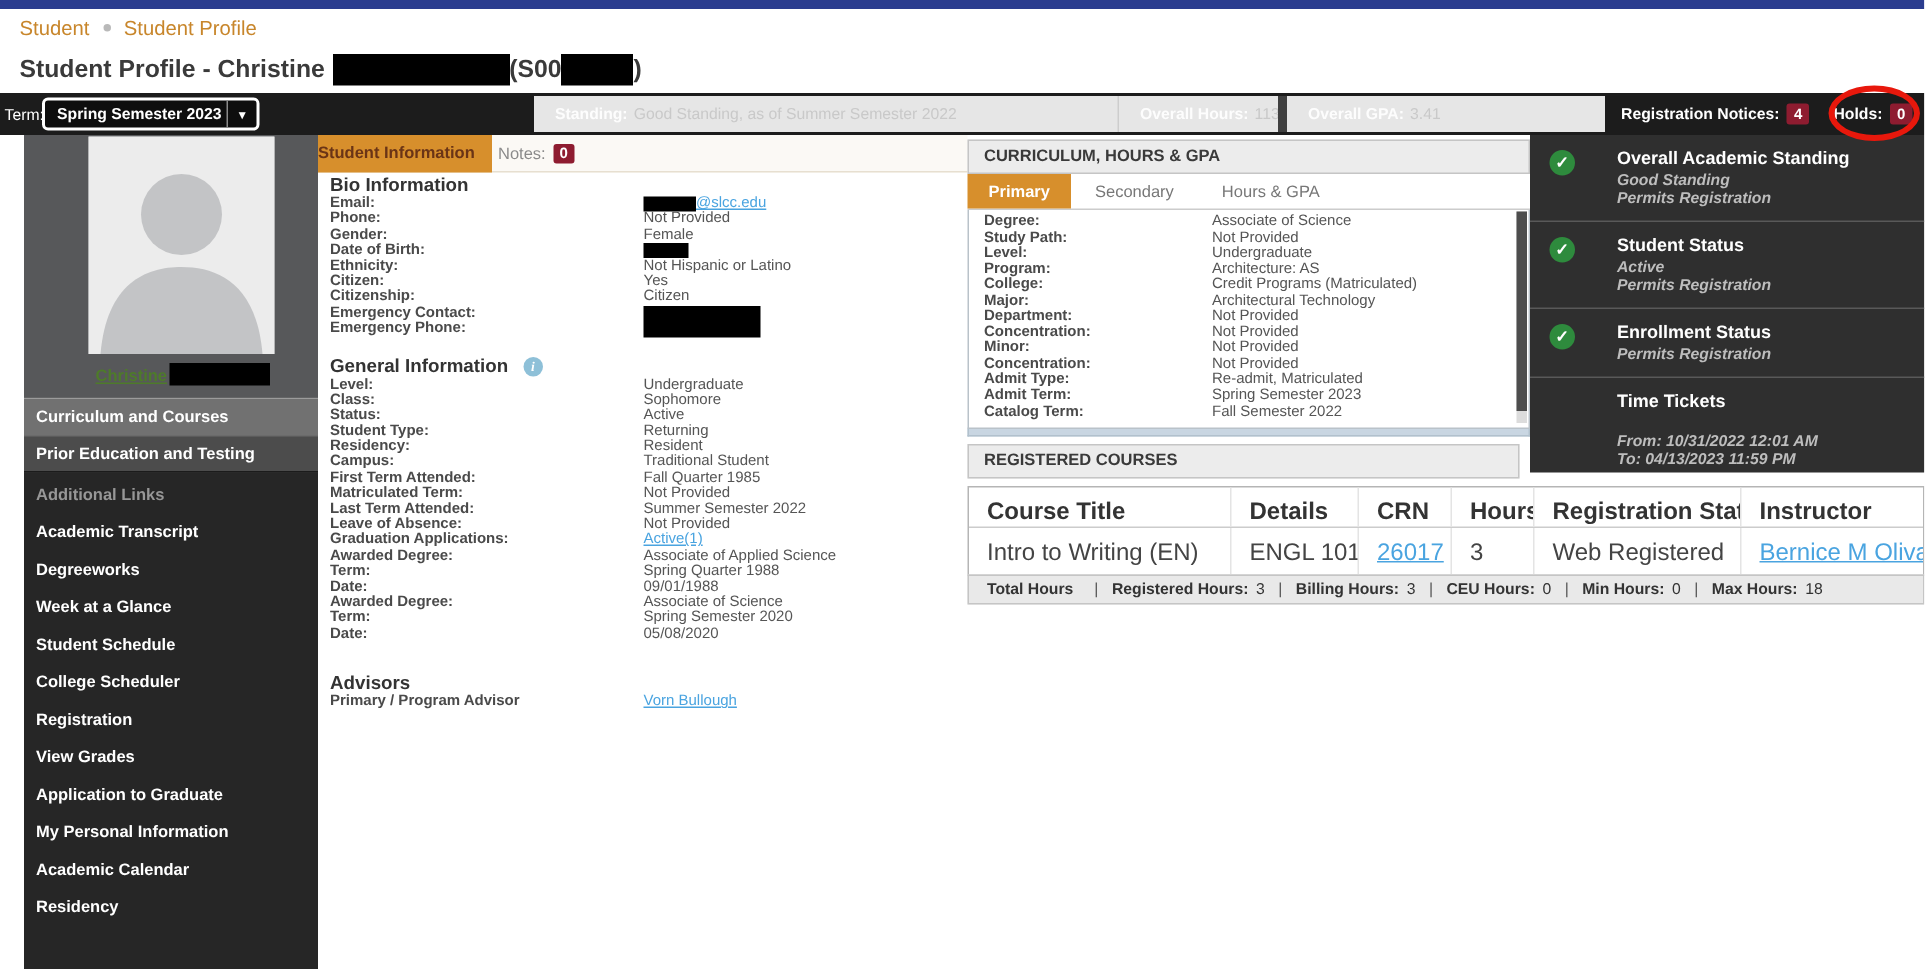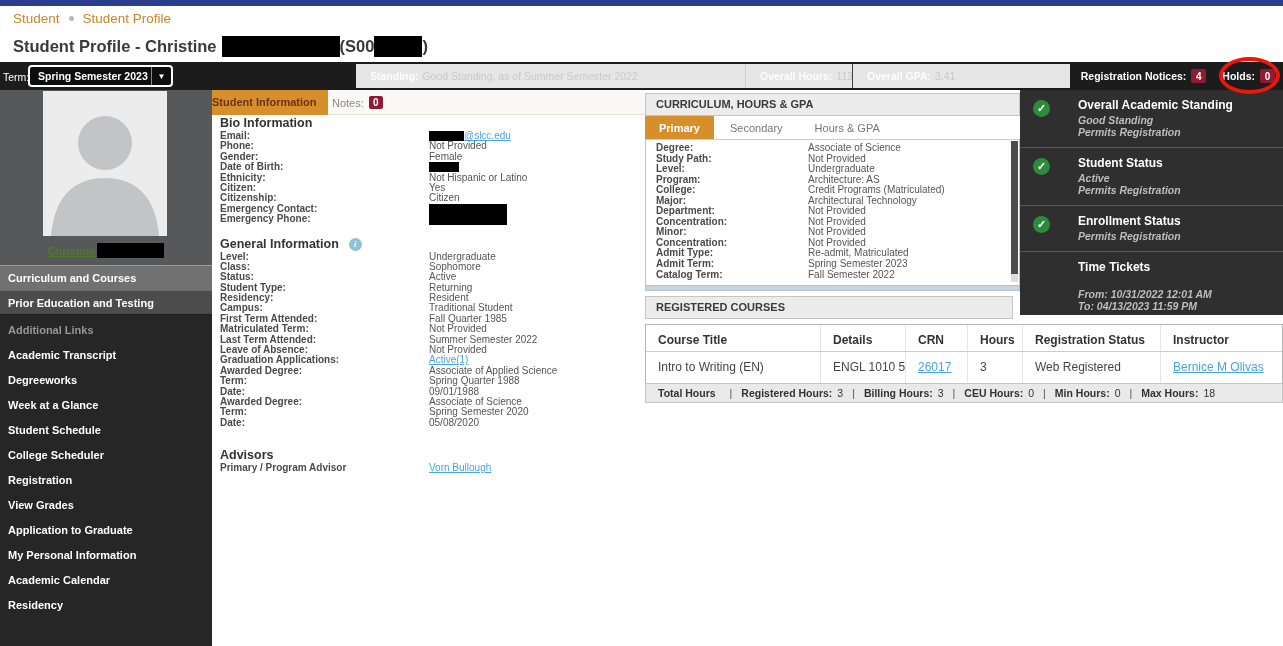--- a/index.html
+++ b/index.html
@@ -27,28 +27,28 @@
 .term-label{position:absolute;left:3px;top:9px;color:#fff;font-size:10.5px}
 .term-select{position:absolute;left:28px;top:3px;width:145px;height:22px;border:2px solid #fff;border-radius:4px;background:#0e0e0e;color:#fff;display:flex;align-items:center;cursor:pointer}
 .ts-text{flex:1;font-size:10.5px;font-weight:700;padding-left:8px;white-space:nowrap}
 .ts-arrow{width:20px;height:100%;border-left:1px solid #8a8a8a;display:flex;align-items:center;justify-content:center;font-size:8px;color:#fff}
 .standing-strip{position:absolute;left:356px;top:2px;width:714px;height:24px;background:#e6e6e6;display:flex;align-items:center;font-size:10.5px}
 .sseg{display:flex;align-items:center;height:100%;padding-left:14px;white-space:nowrap;overflow:hidden}
 .sseg .slbl{color:#fdfdfd;font-weight:700;margin-right:4px}
 .sseg .sval{color:#c9c9c9}
 .sseg1{width:389px}
 .sseg2{width:107px;border-left:1px solid #cdcdcd}
-.sseg3{flex:1;border-left:1px solid #404040}
+.sseg3{flex:1;border-left:6px solid #404040}
 .notice-area{position:absolute;right:8px;top:0;height:28px;display:flex;align-items:center;gap:16px}
 .notice-item{display:flex;align-items:center;color:#fff;font-size:10.5px;font-weight:700;white-space:nowrap}
 .badge{display:inline-flex;align-items:center;justify-content:center;min-width:15px;height:14px;background:var(--badge-red);color:#fff;font-size:10px;font-weight:700;border-radius:2px;margin-left:5px}
 .red-circle{position:absolute;left:1219px;top:57px;width:61px;height:37px;border:4px solid var(--annotation-red);border-radius:50%;z-index:60;pointer-events:none}
 
 
-.sidebar{position:absolute;left:0;top:90px;width:212px;height:556px;background:var(--sidebar-dark)}
+.sidebar{position:absolute;left:16px;top:90px;width:212px;height:556px;background:var(--sidebar-dark)}
 .photo-wrap{position:relative;height:175px;background:#57585a}
 .photo{position:absolute;left:43px;top:1px;width:124px;height:145px;background:#ececec}
 .name-row{position:absolute;left:0;top:151px;width:100%;text-align:center;white-space:nowrap}
 .name-link{color:var(--name-green);font-size:11px;font-weight:700}
 .name-row .redact{width:67px;height:15px;margin-left:2px}
 .nav-item{height:25px;line-height:25px;padding-left:8px;font-size:11px;font-weight:700;color:#fff;cursor:pointer;white-space:nowrap}
 .nav-item.t-active{background:#717171;border-top:1px solid #9b9b9b}
 .nav-item.t-sub{background:#4c4c4c;border-top:1px solid #6b6b6b;border-bottom:1px solid #1b1b1b}
 .nav-item.t-dim{color:#979797;height:28px;line-height:30px}
 
@@ -87,21 +87,21 @@
 .vscroll{position:absolute;right:1px;top:1px;width:7px;height:141px;background:#dcdcdc}
 .vthumb{width:7px;height:133px;background:#4d4d4d;cursor:grab}
 .curr-hbar{height:5px;background:#c9d6e2;border:1px solid #b2c1cd;border-top:none}
 
 
 .courses-header{position:absolute;left:645px;top:296px;width:368px;height:23px;line-height:21px}
 .courses-table{position:absolute;left:645px;top:324px;width:638px;border:1px solid #b5b5b5;background:#fff}
 .tr{display:flex}
 .tr.head{height:27px;border-bottom:1px solid #ccc}
 .tr.body-row{height:31px}
-.td{padding:8px 0 0 12px;font-size:12px;color:#444;border-right:1px solid #e4e4e4;white-space:nowrap;overflow:hidden}
+.td{padding:8px 0 0 12px;font-size:16px;color:#444;border-right:1px solid #e4e4e4;white-space:nowrap;overflow:hidden}
 .tr .td:last-child{border-right:none}
 .tr.head .td{font-weight:700;color:#333}
 .td.c1{width:175px}.td.c2{width:85px}.td.c3{width:62px}.td.c4{width:55px}.td.c5{width:138px}.td.c6{flex:1}
 .td a{color:var(--link-blue)}
 .totals{position:absolute;left:645px;top:383px;width:638px;height:20px;background:#e9e9e9;border:1px solid #c5c5c5;display:flex;align-items:center;padding-left:12px;font-size:10.5px;color:#333;white-space:nowrap}
 .seg{display:inline}
 .seg+.seg::before{content:"|";margin:0 9px;color:#555;font-weight:400}
 .seg-label{font-weight:700}
 .seg-value{margin-left:5px}
 

